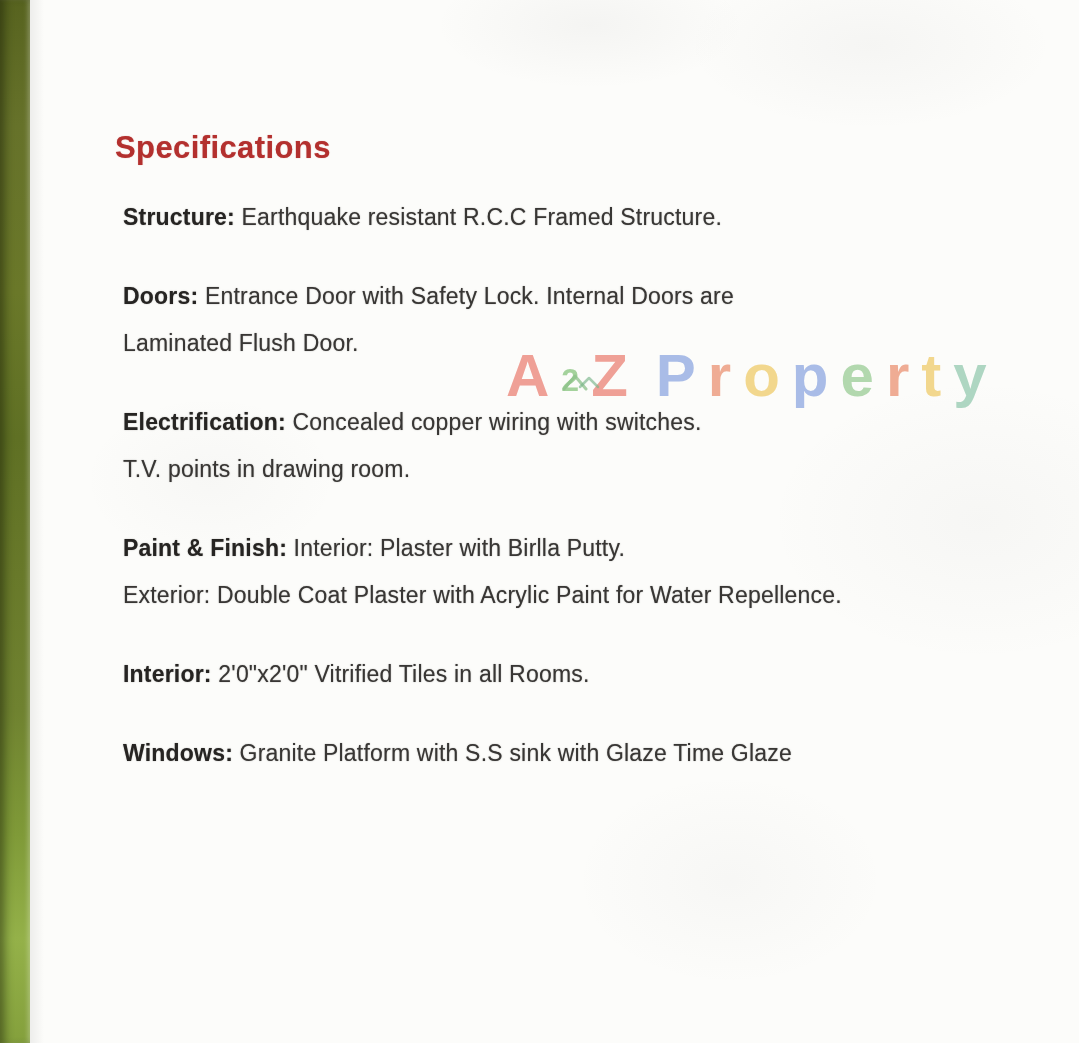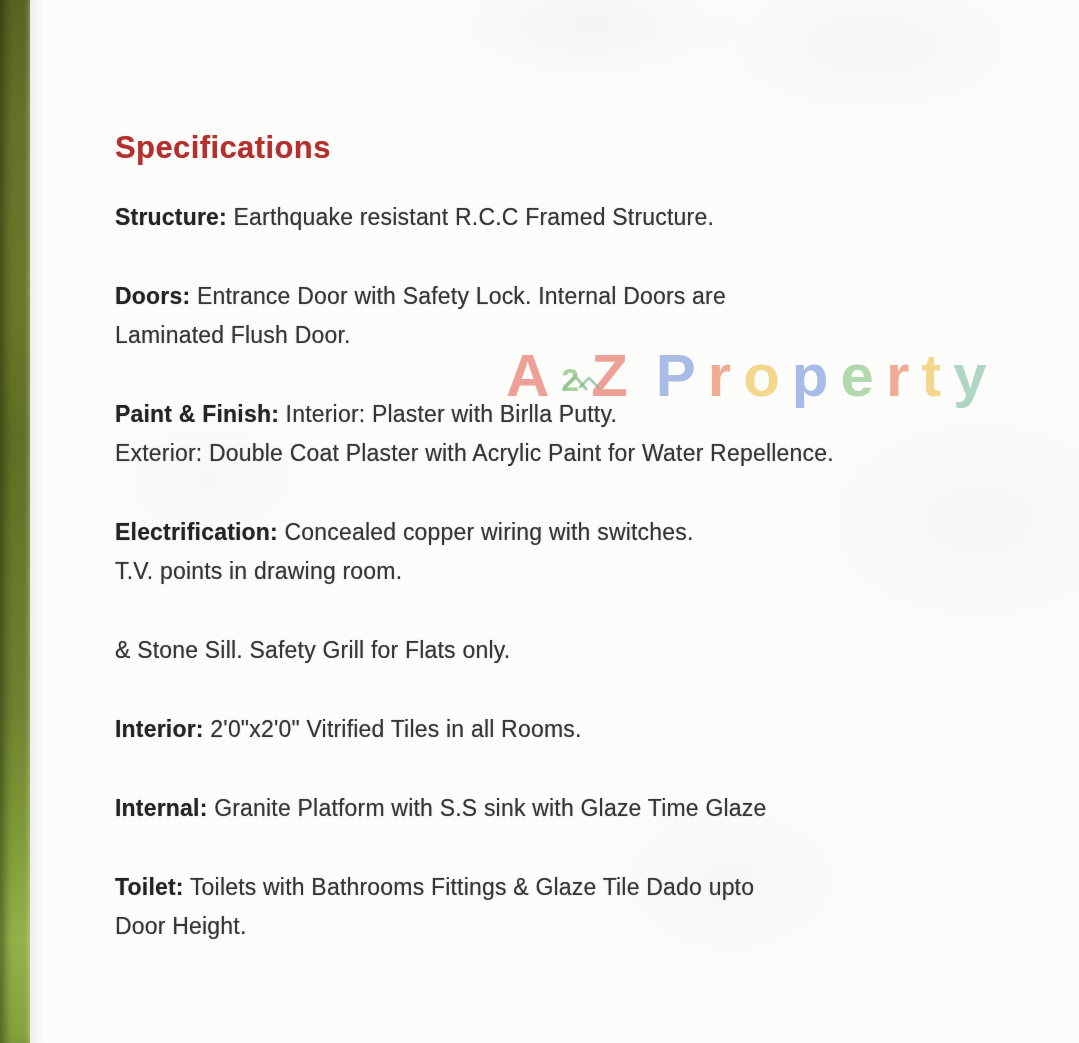--- a/index.html
+++ b/index.html
@@ -49,21 +49,21 @@
     position: absolute; left: 85px; top: 130px; width: 935px; z-index: 2;
   }
   .page-title {
     margin: 0 0 32px 0;
     font-size: 31px; font-weight: bold; letter-spacing: 0.4px;
     color: #b3302e;
     text-shadow: 0 0 1px rgba(179,48,46,0.55);
   }
   .spec-item { margin: 0 0 40px 0; }
   .spec-item p {
-    margin: 0;
+    margin: 8px;
     font-size: 23px; line-height: 39px; letter-spacing: 0.2px;
     color: #383634;
     text-shadow: 0 0 1.2px rgba(55,53,50,0.5);
   }
   .spec-label { font-weight: bold; color: #262422; }
 </style>
 </head>
 <body>
 
 <div class="photo-strip"></div>
@@ -87,41 +87,36 @@
       <p><b class="spec-label">Structure:</b> <span>Earthquake resistant R.C.C Framed Structure.</span></p>
       <p></p>
     </div>
 
     <div class="spec-item">
       <p><b class="spec-label">Doors:</b> <span>Entrance Door with Safety Lock. Internal Doors are</span></p>
       <p>Laminated Flush Door.</p>
     </div>
 
     <div class="spec-item">
+      <p><b class="spec-label">Electrification:</b> <span>Concealed copper wiring with switches.</span></p>
+      <p>T.V. points in drawing room.</p>
+    </div>
+
+    <div class="spec-item">
       <p><b class="spec-label">Paint &amp; Finish:</b> <span>Interior: Plaster with Birlla Putty.</span></p>
       <p>Exterior: Double Coat Plaster with Acrylic Paint for Water Repellence.</p>
     </div>
 
     <div class="spec-item">
-      <p><b class="spec-label">Electrification:</b> <span>Concealed copper wiring with switches.</span></p>
-      <p>T.V. points in drawing room.</p>
-    </div>
-
-    <div class="spec-item">
-      <p>&amp; Stone Sill. Safety Grill for Flats only.</p>
     </div>
 
     <div class="spec-item">
       <p><b class="spec-label">Interior:</b> <span>2'0"x2'0" Vitrified Tiles in all Rooms.</span></p>
       <p></p>
     </div>
 
     <div class="spec-item">
-      <p><b class="spec-label">Internal:</b> <span>Granite Platform with S.S sink with Glaze Time Glaze</span></p>
+      <p><b class="spec-label">Windows:</b> <span>Granite Platform with S.S sink with Glaze Time Glaze</span></p>
     </div>
 
-    <div class="spec-item">
-      <p><b class="spec-label">Toilet:</b> <span>Toilets with Bathrooms Fittings &amp; Glaze Tile Dado upto</span></p>
-      <p>Door Height.</p>
-    </div>
   </div>
 
 </div>
 
 </body></html>

